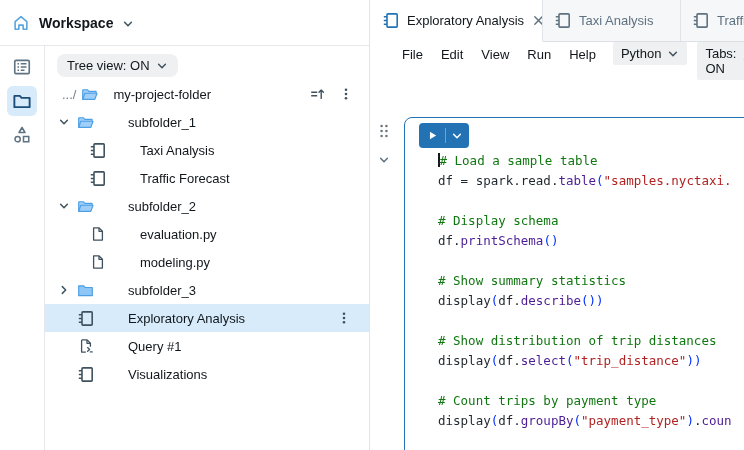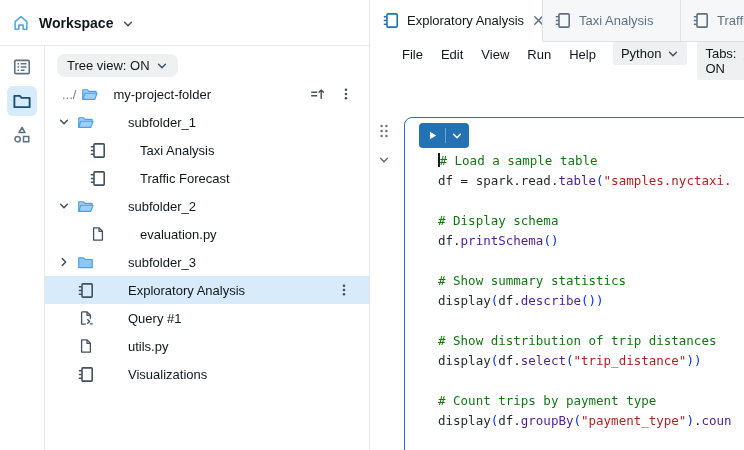--- a/index.html
+++ b/index.html
@@ -219,20 +219,30 @@
             <div class="tree-row lvl1">
               <span class="tree-chevron"></span>
               <span class="tree-ic">
                 <svg width="16" height="16" viewBox="0 0 16 16" fill="none">
                   <path d="M3.6 1.9h5.5l3.3 3.3v8.9H3.6V1.9z" stroke="currentColor" stroke-width="1.3" stroke-linejoin="round"></path>
                   <path d="M9 1.9v3.4h3.4" stroke="currentColor" stroke-width="1.3" stroke-linejoin="round"></path>
                 </svg>
               </span>
               <span class="tree-label">evaluation.py</span>
             </div>
+            <div class="tree-row lvl1">
+              <span class="tree-chevron"></span>
+              <span class="tree-ic">
+                <svg width="16" height="16" viewBox="0 0 16 16" fill="none">
+                  <path d="M3.6 1.9h5.5l3.3 3.3v8.9H3.6V1.9z" stroke="currentColor" stroke-width="1.3" stroke-linejoin="round"></path>
+                  <path d="M9 1.9v3.4h3.4" stroke="currentColor" stroke-width="1.3" stroke-linejoin="round"></path>
+                </svg>
+              </span>
+              <span class="tree-label">modeling.py</span>
+            </div>
             <div class="tree-row">
               <span class="tree-chevron">
                 <svg width="12" height="12" viewBox="0 0 12 12" fill="none">
                   <path d="M4.3 2.6 7.7 6l-3.4 3.4" stroke="currentColor" stroke-width="1.5" stroke-linecap="round" stroke-linejoin="round"></path>
                 </svg>
               </span>
               <span class="tree-ic">
                 <svg width="17" height="17" viewBox="0 0 16 16">
                   <path d="M1.6 12.9V3.6h4.7l1.5 1.6h6.6v7.7H1.6z" fill="#8EC7F6" stroke="#4D9FE4" stroke-width="1.1" stroke-linejoin="round"></path>
                 </svg>
@@ -260,30 +270,20 @@
             <div class="tree-row">
               <span class="tree-chevron"></span>
               <span class="tree-ic">
                 <svg width="16" height="16" viewBox="0 0 16 16" fill="none">
                   <path d="M3.6 1.9h5.5l3.3 3.3v3.6M3.6 1.9v12.2h4.2" stroke="currentColor" stroke-width="1.3" stroke-linejoin="round"></path>
                   <path d="M9 1.9v3.4h3.4" stroke="currentColor" stroke-width="1.3" stroke-linejoin="round"></path>
                   <path d="M9.6 9.6l2 1.8-2 1.8M12.4 13.9h1.8" stroke="currentColor" stroke-width="1.3" stroke-linecap="round" stroke-linejoin="round"></path>
                 </svg>
               </span>
               <span class="tree-label">Query #1</span>
-            </div>
-            <div class="tree-row">
-              <span class="tree-chevron"></span>
-              <span class="tree-ic">
-                <svg width="16" height="16" viewBox="0 0 16 16" fill="none">
-                  <path d="M3.6 1.9h5.5l3.3 3.3v8.9H3.6V1.9z" stroke="currentColor" stroke-width="1.3" stroke-linejoin="round"></path>
-                  <path d="M9 1.9v3.4h3.4" stroke="currentColor" stroke-width="1.3" stroke-linejoin="round"></path>
-                </svg>
-              </span>
-              <span class="tree-label">utils.py</span>
             </div>
             <div class="tree-row">
               <span class="tree-chevron"></span>
               <span class="tree-ic">
                 <svg width="17" height="17" viewBox="0 0 16 16" fill="none">
                   <path d="M1.7 4.4h3M1.7 8h3M1.7 11.6h3" stroke="currentColor" stroke-width="1.5"></path>
                   <rect x="4.7" y="1.8" width="9.6" height="12.4" rx="0.8" stroke="currentColor" stroke-width="1.5"></rect>
                 </svg>
               </span>
               <span class="tree-label">Visualizations</span>

